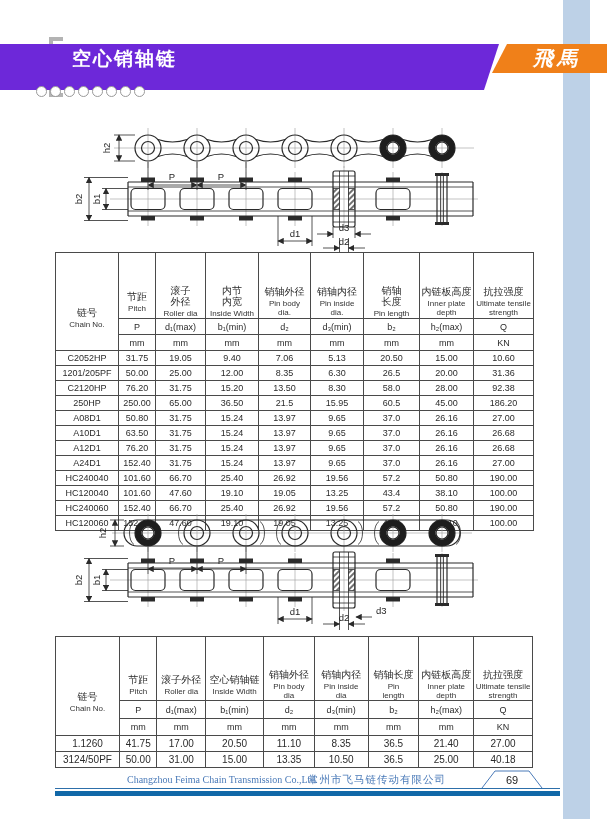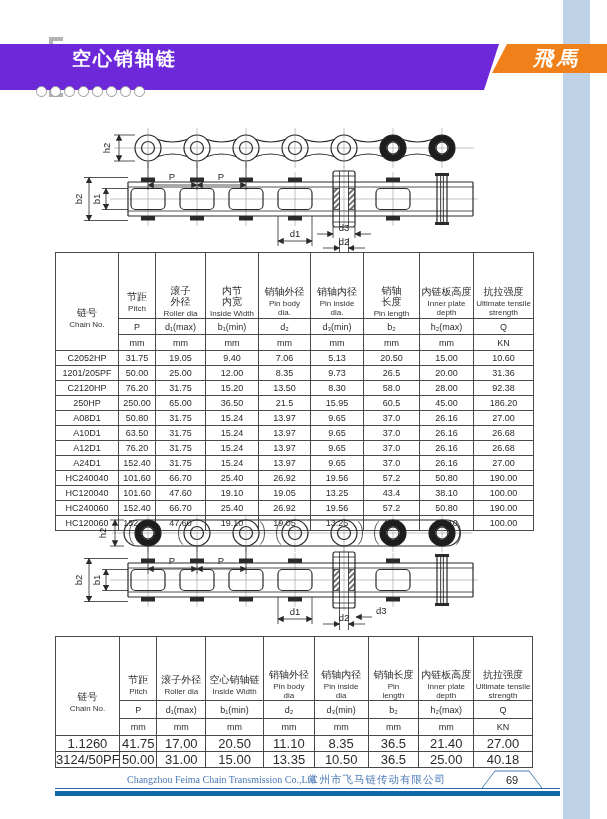--- a/index.html
+++ b/index.html
@@ -43,21 +43,21 @@
   table.spec thead th{background:#fff;}
   .t1{top:252px;}
   .t1 tr.hrow1 th{height:43px;}
   .t1 tr.hrow2 th{height:15px;font-size:9px;}
   .t1 tr.hrow3 th{height:15px;font-size:9px;}
   .t1 tbody td{height:14px;font-size:9px;}
   .t2{top:636px;}
   .t2 tr.hrow1 th{height:45px;}
   .t2 tr.hrow2 th{height:17px;font-size:9px;}
   .t2 tr.hrow3 th{height:16px;font-size:9px;}
-  .t2 tbody td{height:15px;font-size:13px;}
+  .t2 tbody td{height:15px;font-size:10px;}
   
   .f-line-thin{position:absolute;left:55px;top:788px;width:505px;height:1px;background:#2d6faa;}
   .f-line-thick{position:absolute;left:55px;top:791px;width:505px;height:5px;background:#1168a8;}
   .f-en{position:absolute;left:127px;top:774px;font-family:"Liberation Serif",serif;font-size:10px;color:#4a7ab8;}
   .f-cn{position:absolute;left:308px;top:773px;font-size:10.5px;font-weight:normal;color:#4a7ab8;letter-spacing:1px;}
   .f-page{position:absolute;left:480px;top:770px;}
   .f-page text{font-family:"Liberation Sans",sans-serif;font-size:11px;fill:#1d1d1d;}
 </style>
 </head>
 <body>
@@ -305,21 +305,21 @@
           <td>20.50</td>
           <td>15.00</td>
           <td>10.60</td>
         </tr>
         <tr>
           <td>1201/205PF</td>
           <td>50.00</td>
           <td>25.00</td>
           <td>12.00</td>
           <td>8.35</td>
-          <td>9.73</td>
+          <td>6.30</td>
           <td>26.5</td>
           <td>20.00</td>
           <td>31.36</td>
         </tr>
         <tr>
           <td>C2120HP</td>
           <td>76.20</td>
           <td>31.75</td>
           <td>15.20</td>
           <td>13.50</td>

